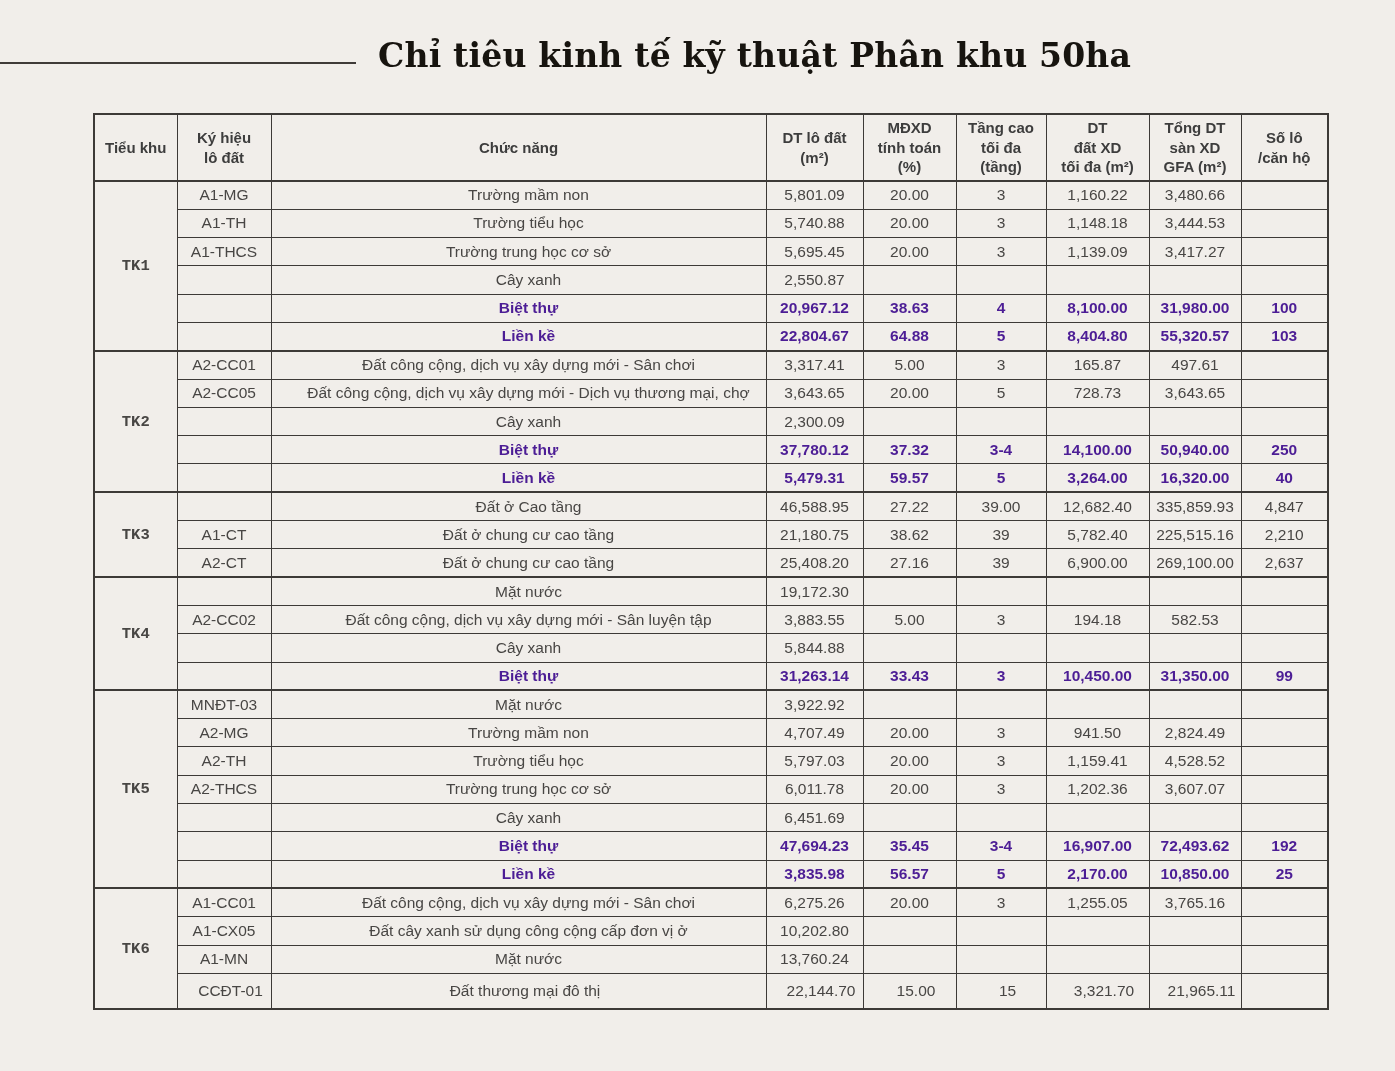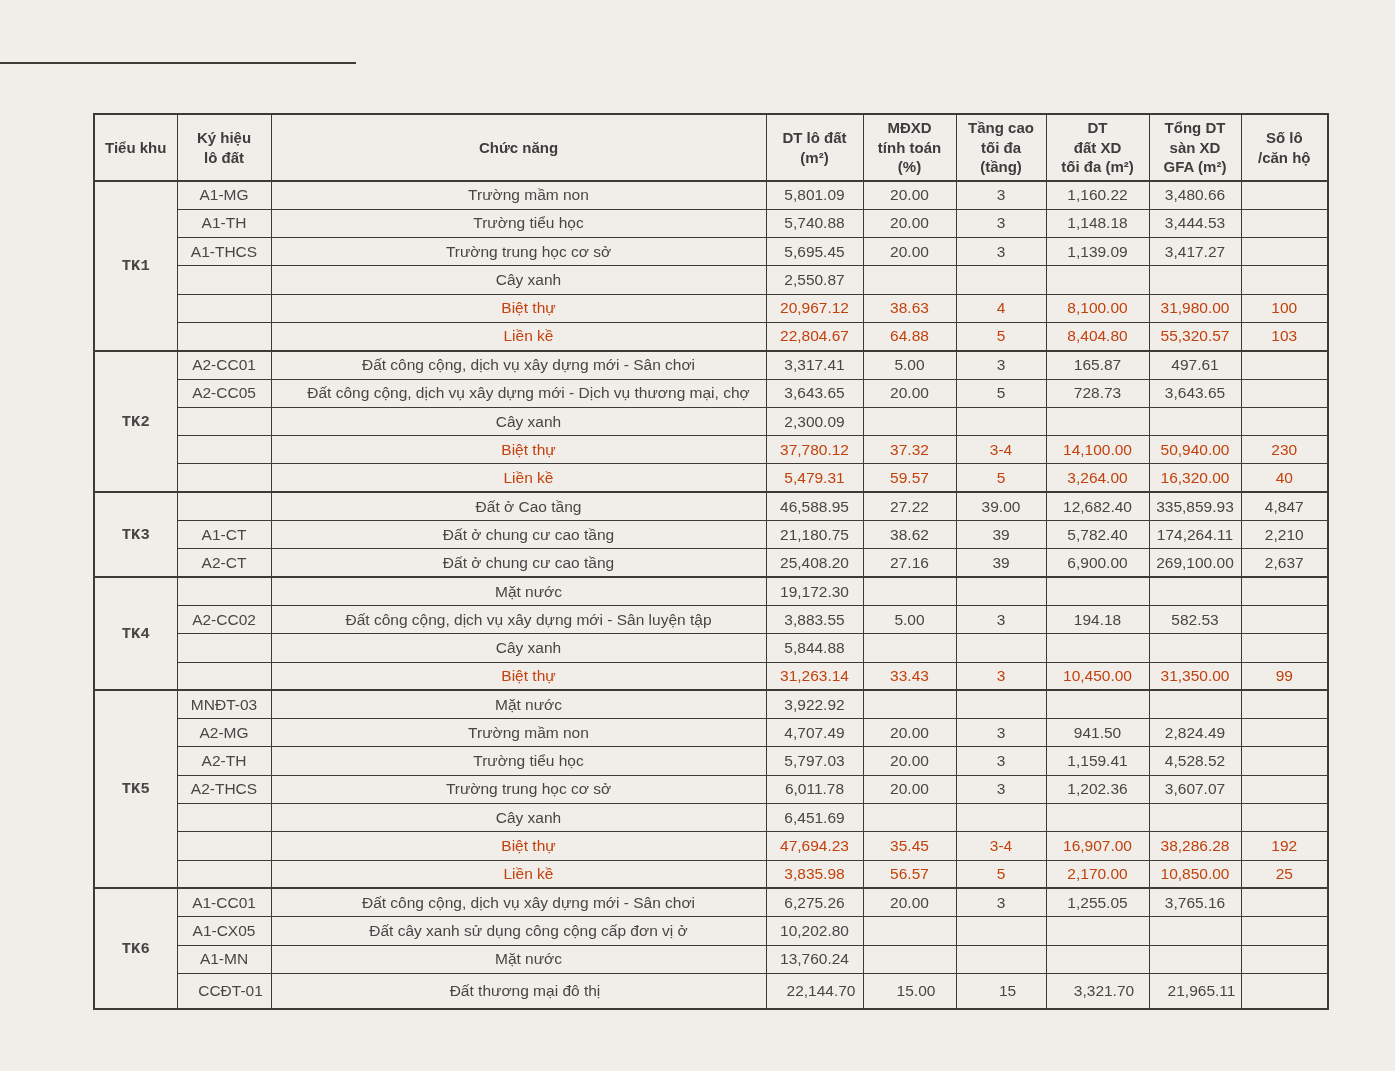--- a/index.html
+++ b/index.html
@@ -39,28 +39,29 @@
   thead th { border-bottom-width: 2px; }
   .spec-table td {
     height: 28.3px;
     font-size: 15.5px; color: #484644;
     text-align: center;
     white-space: nowrap;
   }
   .fn-cell { text-align: left; padding-left: 20px; }
   .group-cell { font-weight: 700; color: #3c3a38; font-size: 15.5px; font-family: Liberation Mono, monospace; }
   tr.group-first td { border-top-width: 2px; }
-  tr.bold td { font-weight: 400; color: #c2410c; }
+  tr.bold td { font-weight: 700; color: #4c1d95; }
   tbody tr:last-child td { height: 36px; padding-left: 13px; }
 </style>
 </head>
 <body>
 
 <div class="title-row">
   <div class="title-rule"></div>
+  <h1 class="page-title">Chỉ tiêu kinh tế kỹ thuật Phân khu 50ha</h1>
 </div>
 
 <table class="spec-table">
   <colgroup>
     <col style="width:83px">
       <col style="width:94px">
       <col style="width:495px">
     <col style="width:97px">
       <col style="width:93px">
       <col style="width:90px">
@@ -175,21 +176,21 @@
         <td></td>
       </tr>
       <tr class="bold">
         <td></td>
         <td class="fn-cell">Biệt thự</td>
         <td>37,780.12</td>
         <td>37.32</td>
         <td>3-4</td>
         <td>14,100.00</td>
         <td>50,940.00</td>
-        <td>230</td>
+        <td>250</td>
       </tr>
       <tr class="bold">
         <td></td>
         <td class="fn-cell">Liền kề</td>
         <td>5,479.31</td>
         <td>59.57</td>
         <td>5</td>
         <td>3,264.00</td>
         <td>16,320.00</td>
         <td>40</td>
@@ -205,21 +206,21 @@
         <td>335,859.93</td>
         <td>4,847</td>
       </tr>
       <tr>
         <td>A1-CT</td>
         <td class="fn-cell">Đất ở chung cư cao tầng</td>
         <td>21,180.75</td>
         <td>38.62</td>
         <td>39</td>
         <td>5,782.40</td>
-        <td>174,264.11</td>
+        <td>225,515.16</td>
         <td>2,210</td>
       </tr>
       <tr>
         <td>A2-CT</td>
         <td class="fn-cell">Đất ở chung cư cao tầng</td>
         <td>25,408.20</td>
         <td>27.16</td>
         <td>39</td>
         <td>6,900.00</td>
         <td>269,100.00</td>
@@ -317,21 +318,21 @@
         <td></td>
         <td></td>
       </tr>
       <tr class="bold">
         <td></td>
         <td class="fn-cell">Biệt thự</td>
         <td>47,694.23</td>
         <td>35.45</td>
         <td>3-4</td>
         <td>16,907.00</td>
-        <td>38,286.28</td>
+        <td>72,493.62</td>
         <td>192</td>
       </tr>
       <tr class="bold">
         <td></td>
         <td class="fn-cell">Liền kề</td>
         <td>3,835.98</td>
         <td>56.57</td>
         <td>5</td>
         <td>2,170.00</td>
         <td>10,850.00</td>

